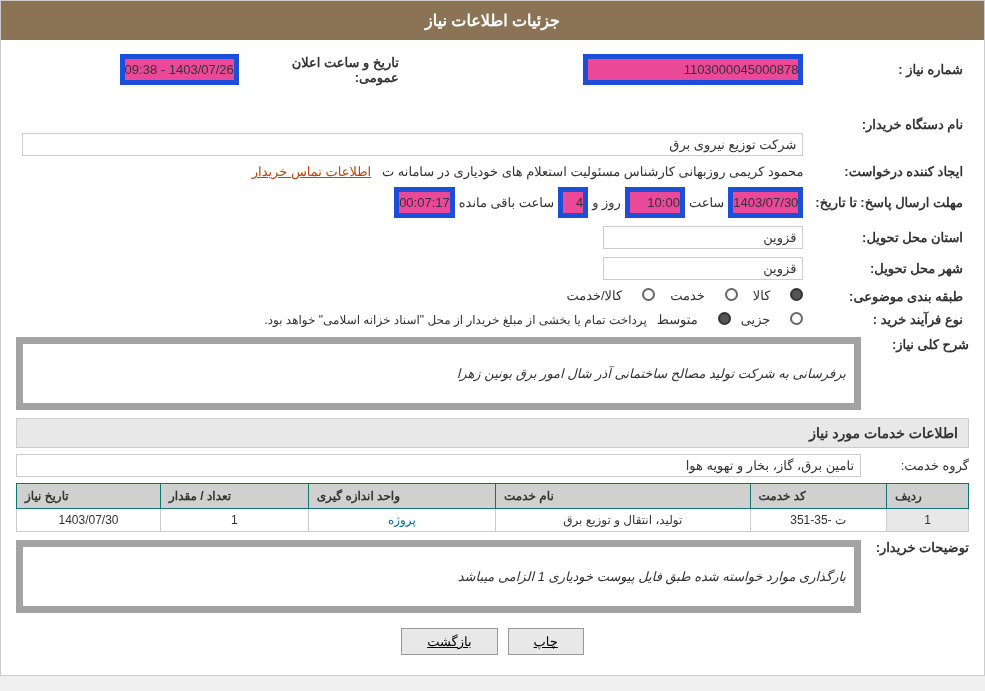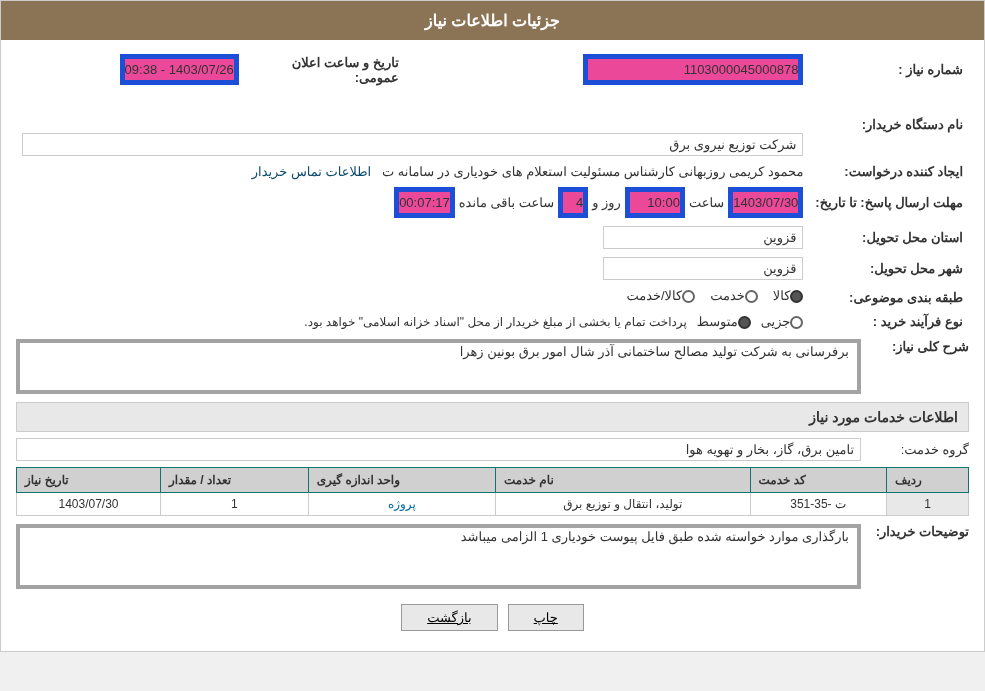--- a/index.html
+++ b/index.html
@@ -73,38 +73,39 @@
     .section-title {
       background: #e8e8e8;
       border: 1px solid #ccc;
       padding: 6px 10px;
       font-weight: bold;
       font-size: 14px;
       margin: 8px 0 5px 0;
       text-align: right;
     }
     .blue-link {
-      color: #0c4a6e;
+      color: #c2410c;
+      text-decoration: underline;
       cursor: pointer;
       margin-top: 28px;
     }
     .row-flex {
       display: flex;
       align-items: center;
       gap: 4px;
     }
     .radio-group {
       display: inline-flex;
       gap: 15px;
       align-items: center;
     }
     .radio-item {
       display: inline-flex;
-      align-items: flex-end;
-      gap: 0;
+      align-items: flex-start;
+      gap: 20px;
     }
     .radio-circle {
       width: 13px;
       height: 13px;
       border-radius: 50%;
       border: 2px solid #666;
       display: inline-block;
     }
     .radio-circle.selected {
       background: #555;
@@ -153,25 +154,26 @@
       font-family: Tahoma, Arial, sans-serif;
       text-decoration: underline;
     }
     .btn-print {
       background: #e8e8e8;
     }
     .btn-back {
       background: #e8e8e8;
     }
     .shrh-box {
-      border: 4px solid #a3a3a3;
-      padding: 1px 8px;
+      border: 7px solid #a3a3a3;
+      padding: 22px 8px;
       min-height: 55px;
       text-align: right;
       background: #fff;
+      font-style: italic;
     }
   </style>
 </head>
 <body>
 
 <div class="page-wrapper">
 
   <div class="header-bar">
     <span>جزئیات اطلاعات نیاز</span>
   </div>

